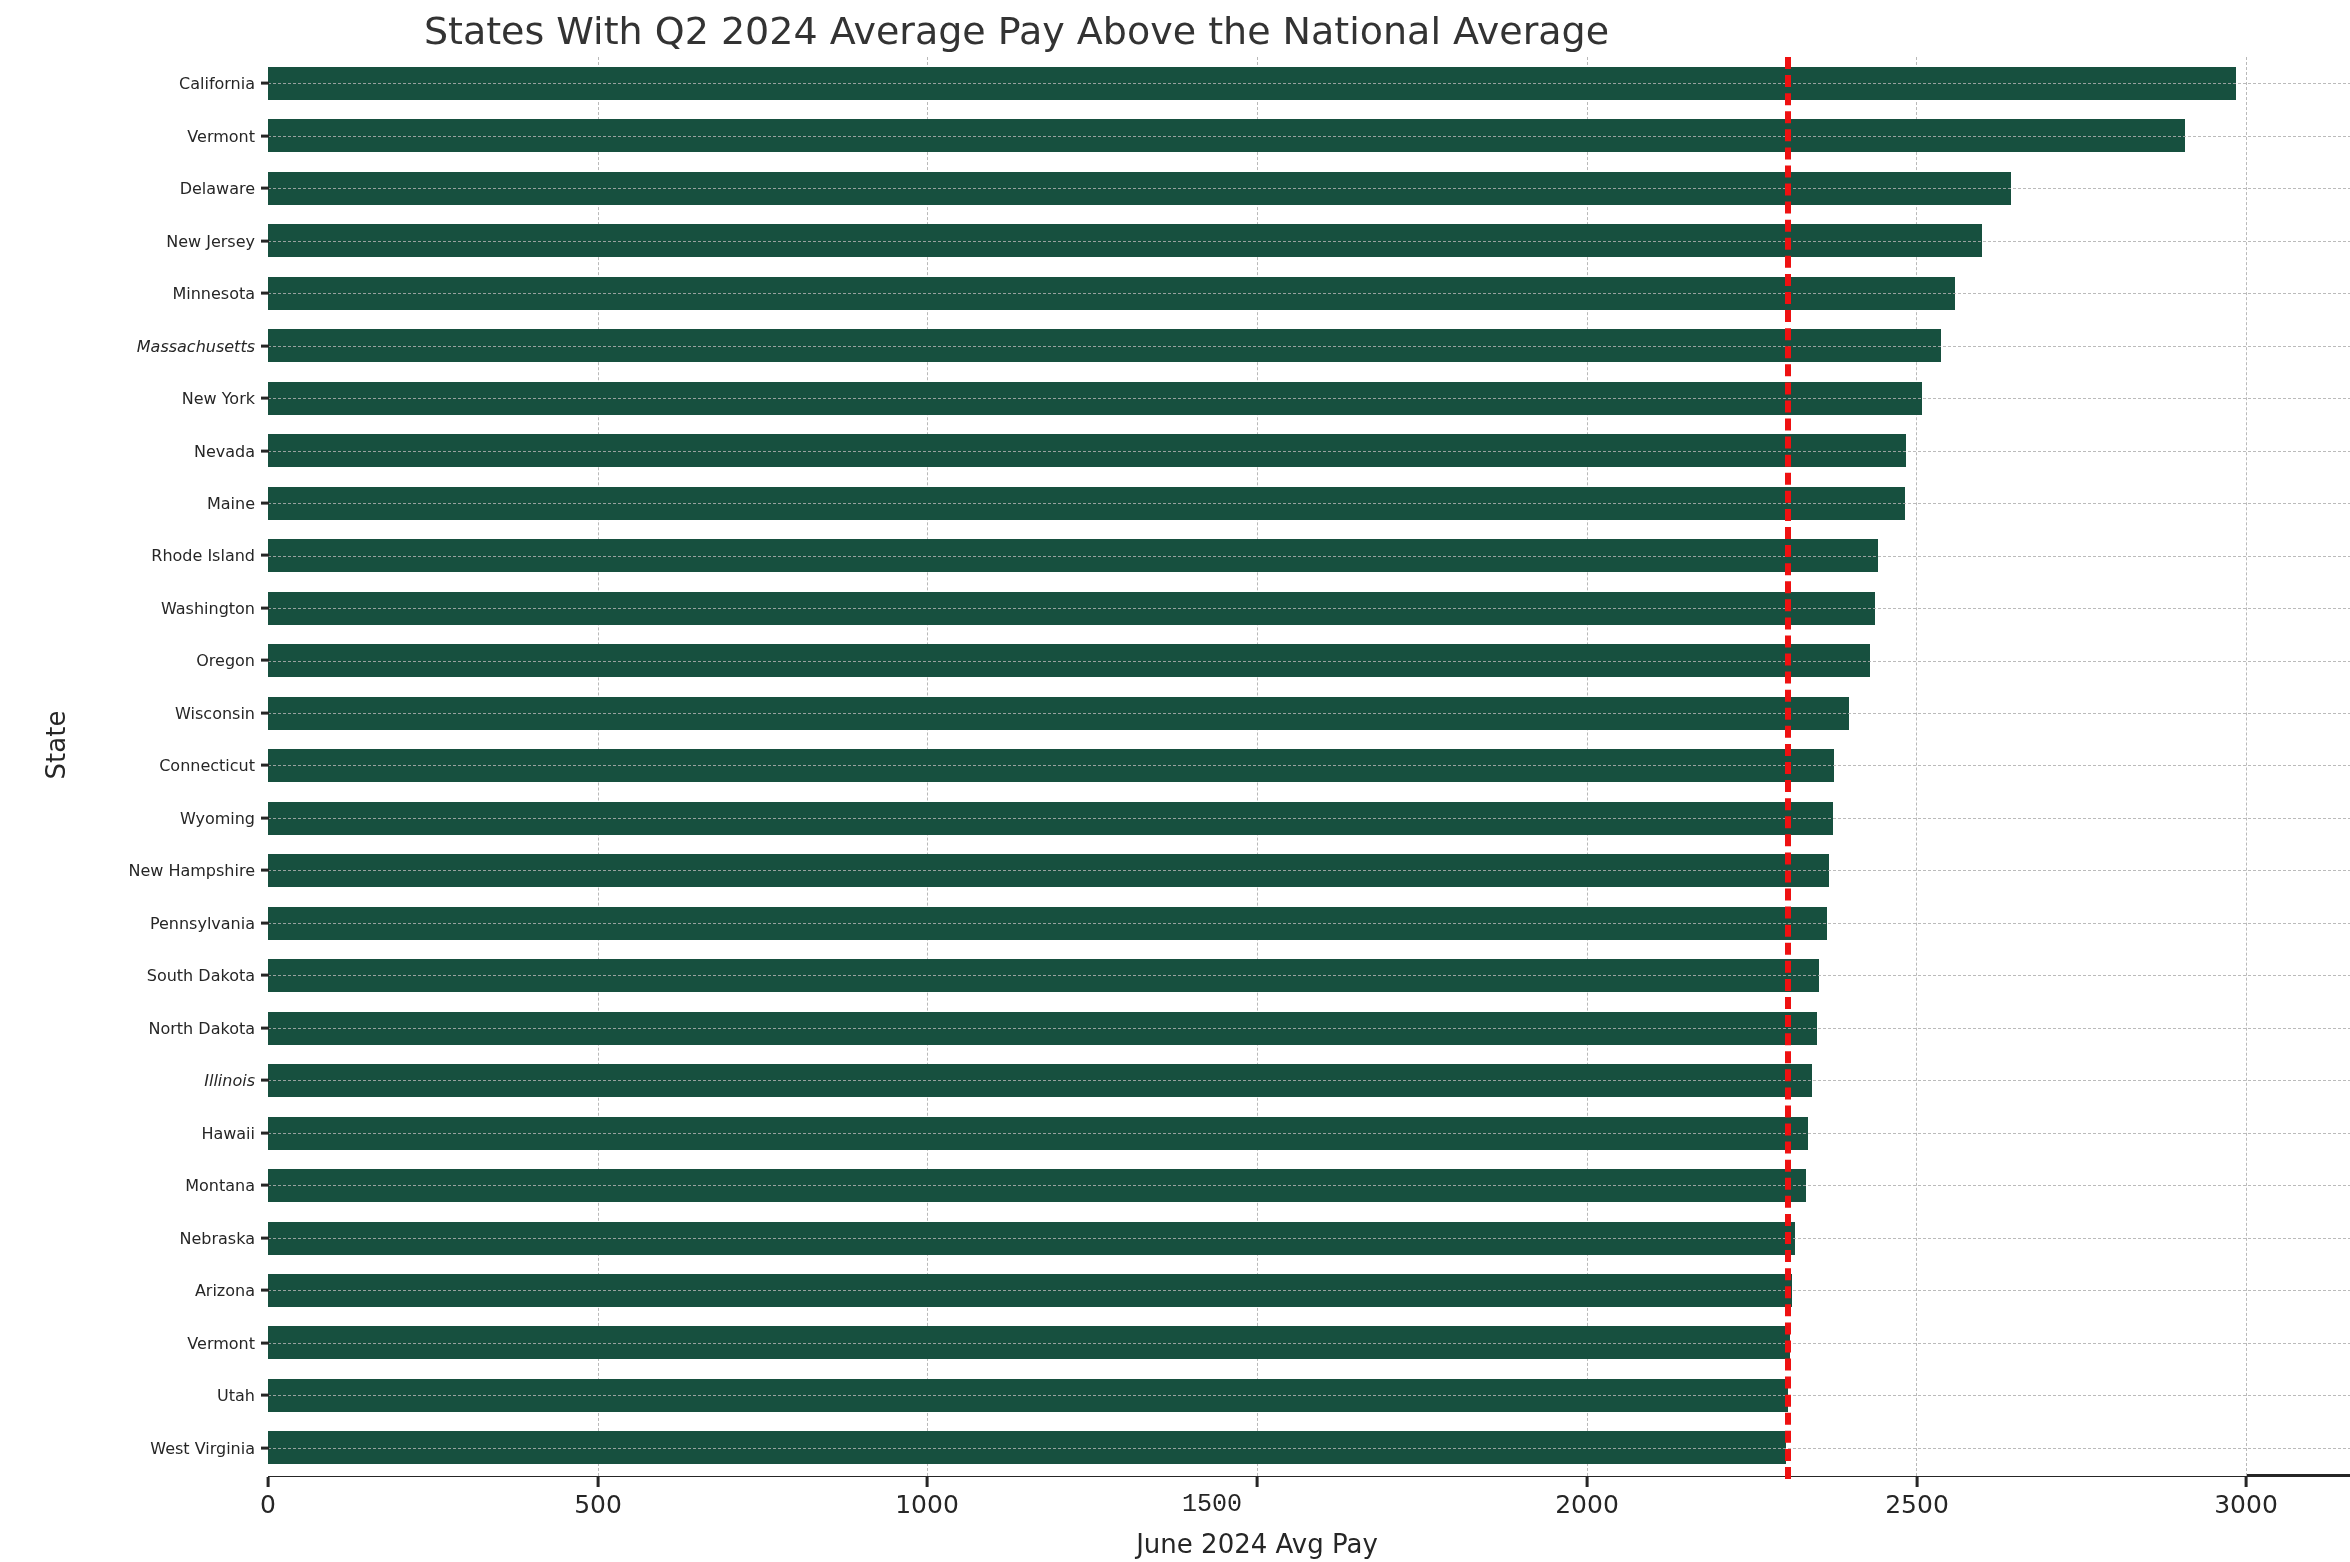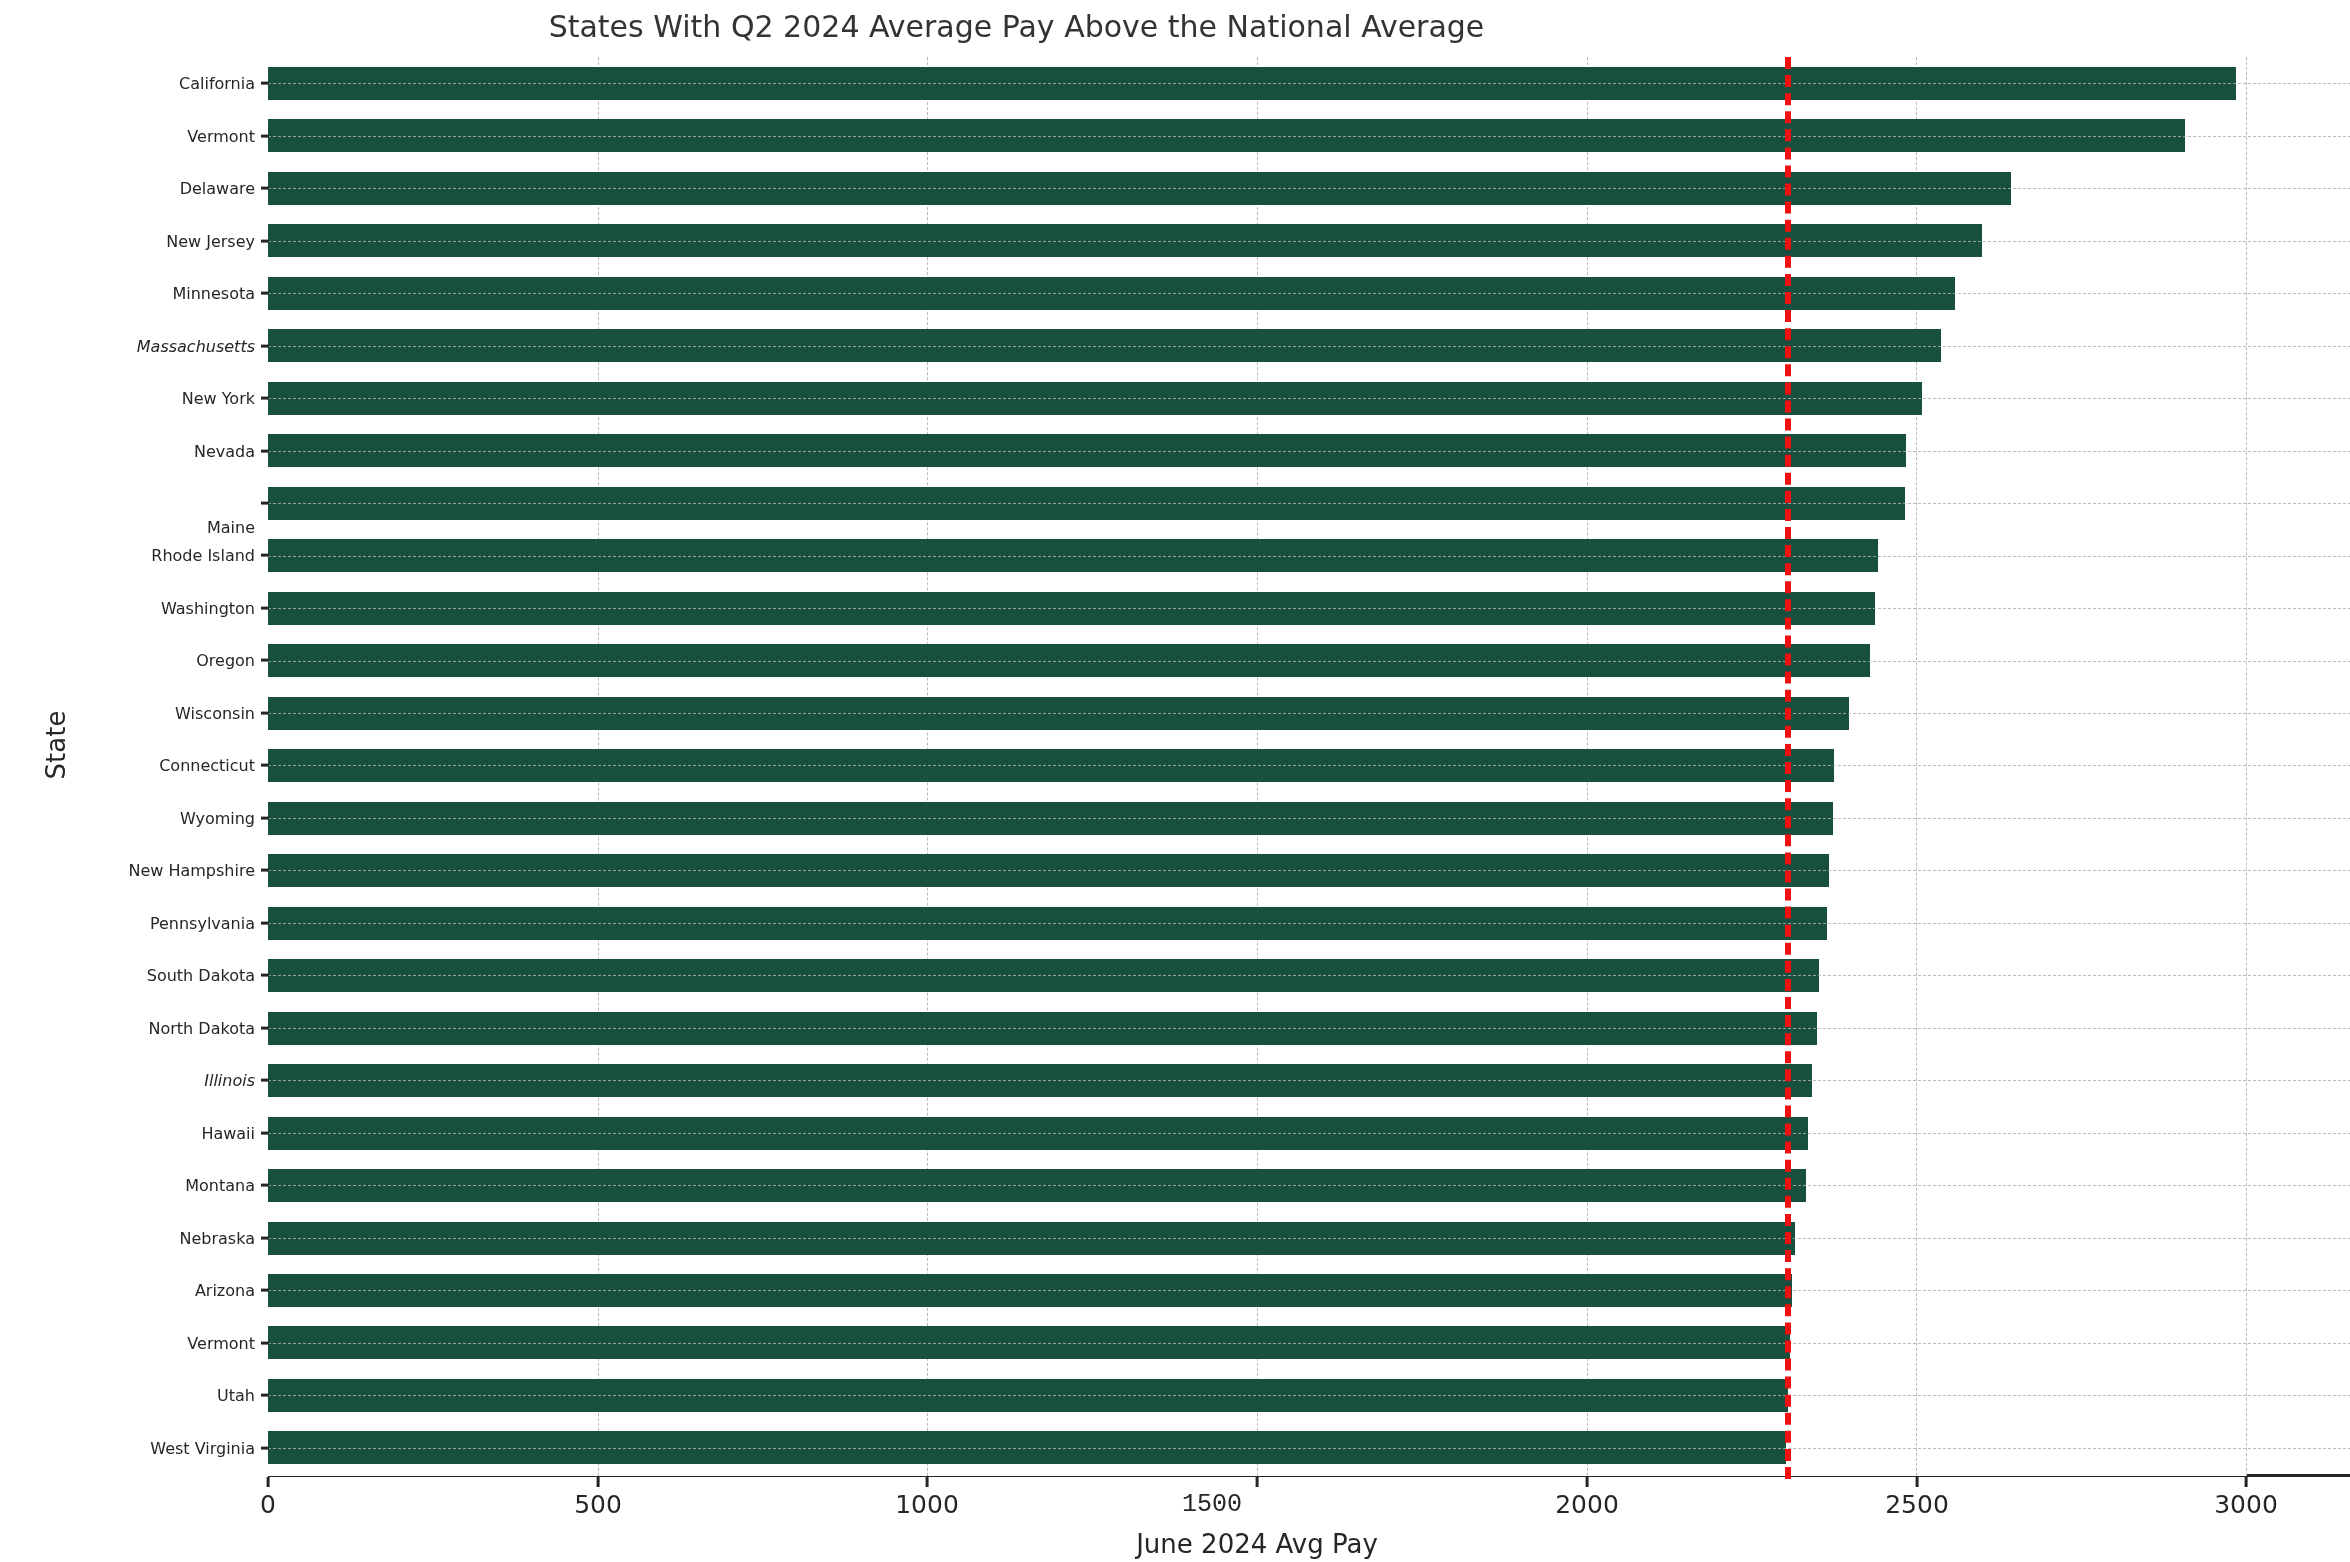--- a/index.html
+++ b/index.html
@@ -22,21 +22,21 @@
     background: #ffffff;
   }
 
   
   #chart-title {
     position: absolute;
     left: 0;
     top: 9.2px;
     width: 2033px;
     text-align: center;
-    font-size: 30px;
+    font-size: 38px;
     color: #333333;
     letter-spacing: 0px;
     white-space: nowrap;
   }
 
   
   
   #plot {
     position: absolute;
     left: 268px;
@@ -252,21 +252,21 @@
       <div class="ytick" style="top: 241px;">New Jersey</div>
       <div class="ytickmark" style="top: 293px;"></div>
       <div class="ytick" style="top: 293px;">Minnesota</div>
       <div class="ytickmark" style="top: 346px;"></div>
       <div class="ytick" style="top: 346px; font-style: italic;">Massachusetts</div>
       <div class="ytickmark" style="top: 398px;"></div>
       <div class="ytick" style="top: 398px;">New York</div>
       <div class="ytickmark" style="top: 451px;"></div>
       <div class="ytick" style="top: 451px;">Nevada</div>
       <div class="ytickmark" style="top: 503px;"></div>
-      <div class="ytick" style="top: 503px; margin-top: 24px;">Maine</div>
+      <div class="ytick" style="top: 503px;">Maine</div>
       <div class="ytickmark" style="top: 555px;"></div>
       <div class="ytick" style="top: 555px;">Rhode Island</div>
       <div class="ytickmark" style="top: 608px;"></div>
       <div class="ytick" style="top: 608px;">Washington</div>
       <div class="ytickmark" style="top: 660px;"></div>
       <div class="ytick" style="top: 660px;">Oregon</div>
       <div class="ytickmark" style="top: 713px;"></div>
       <div class="ytick" style="top: 713px;">Wisconsin</div>
       <div class="ytickmark" style="top: 765px;"></div>
       <div class="ytick" style="top: 765px;">Connecticut</div>

